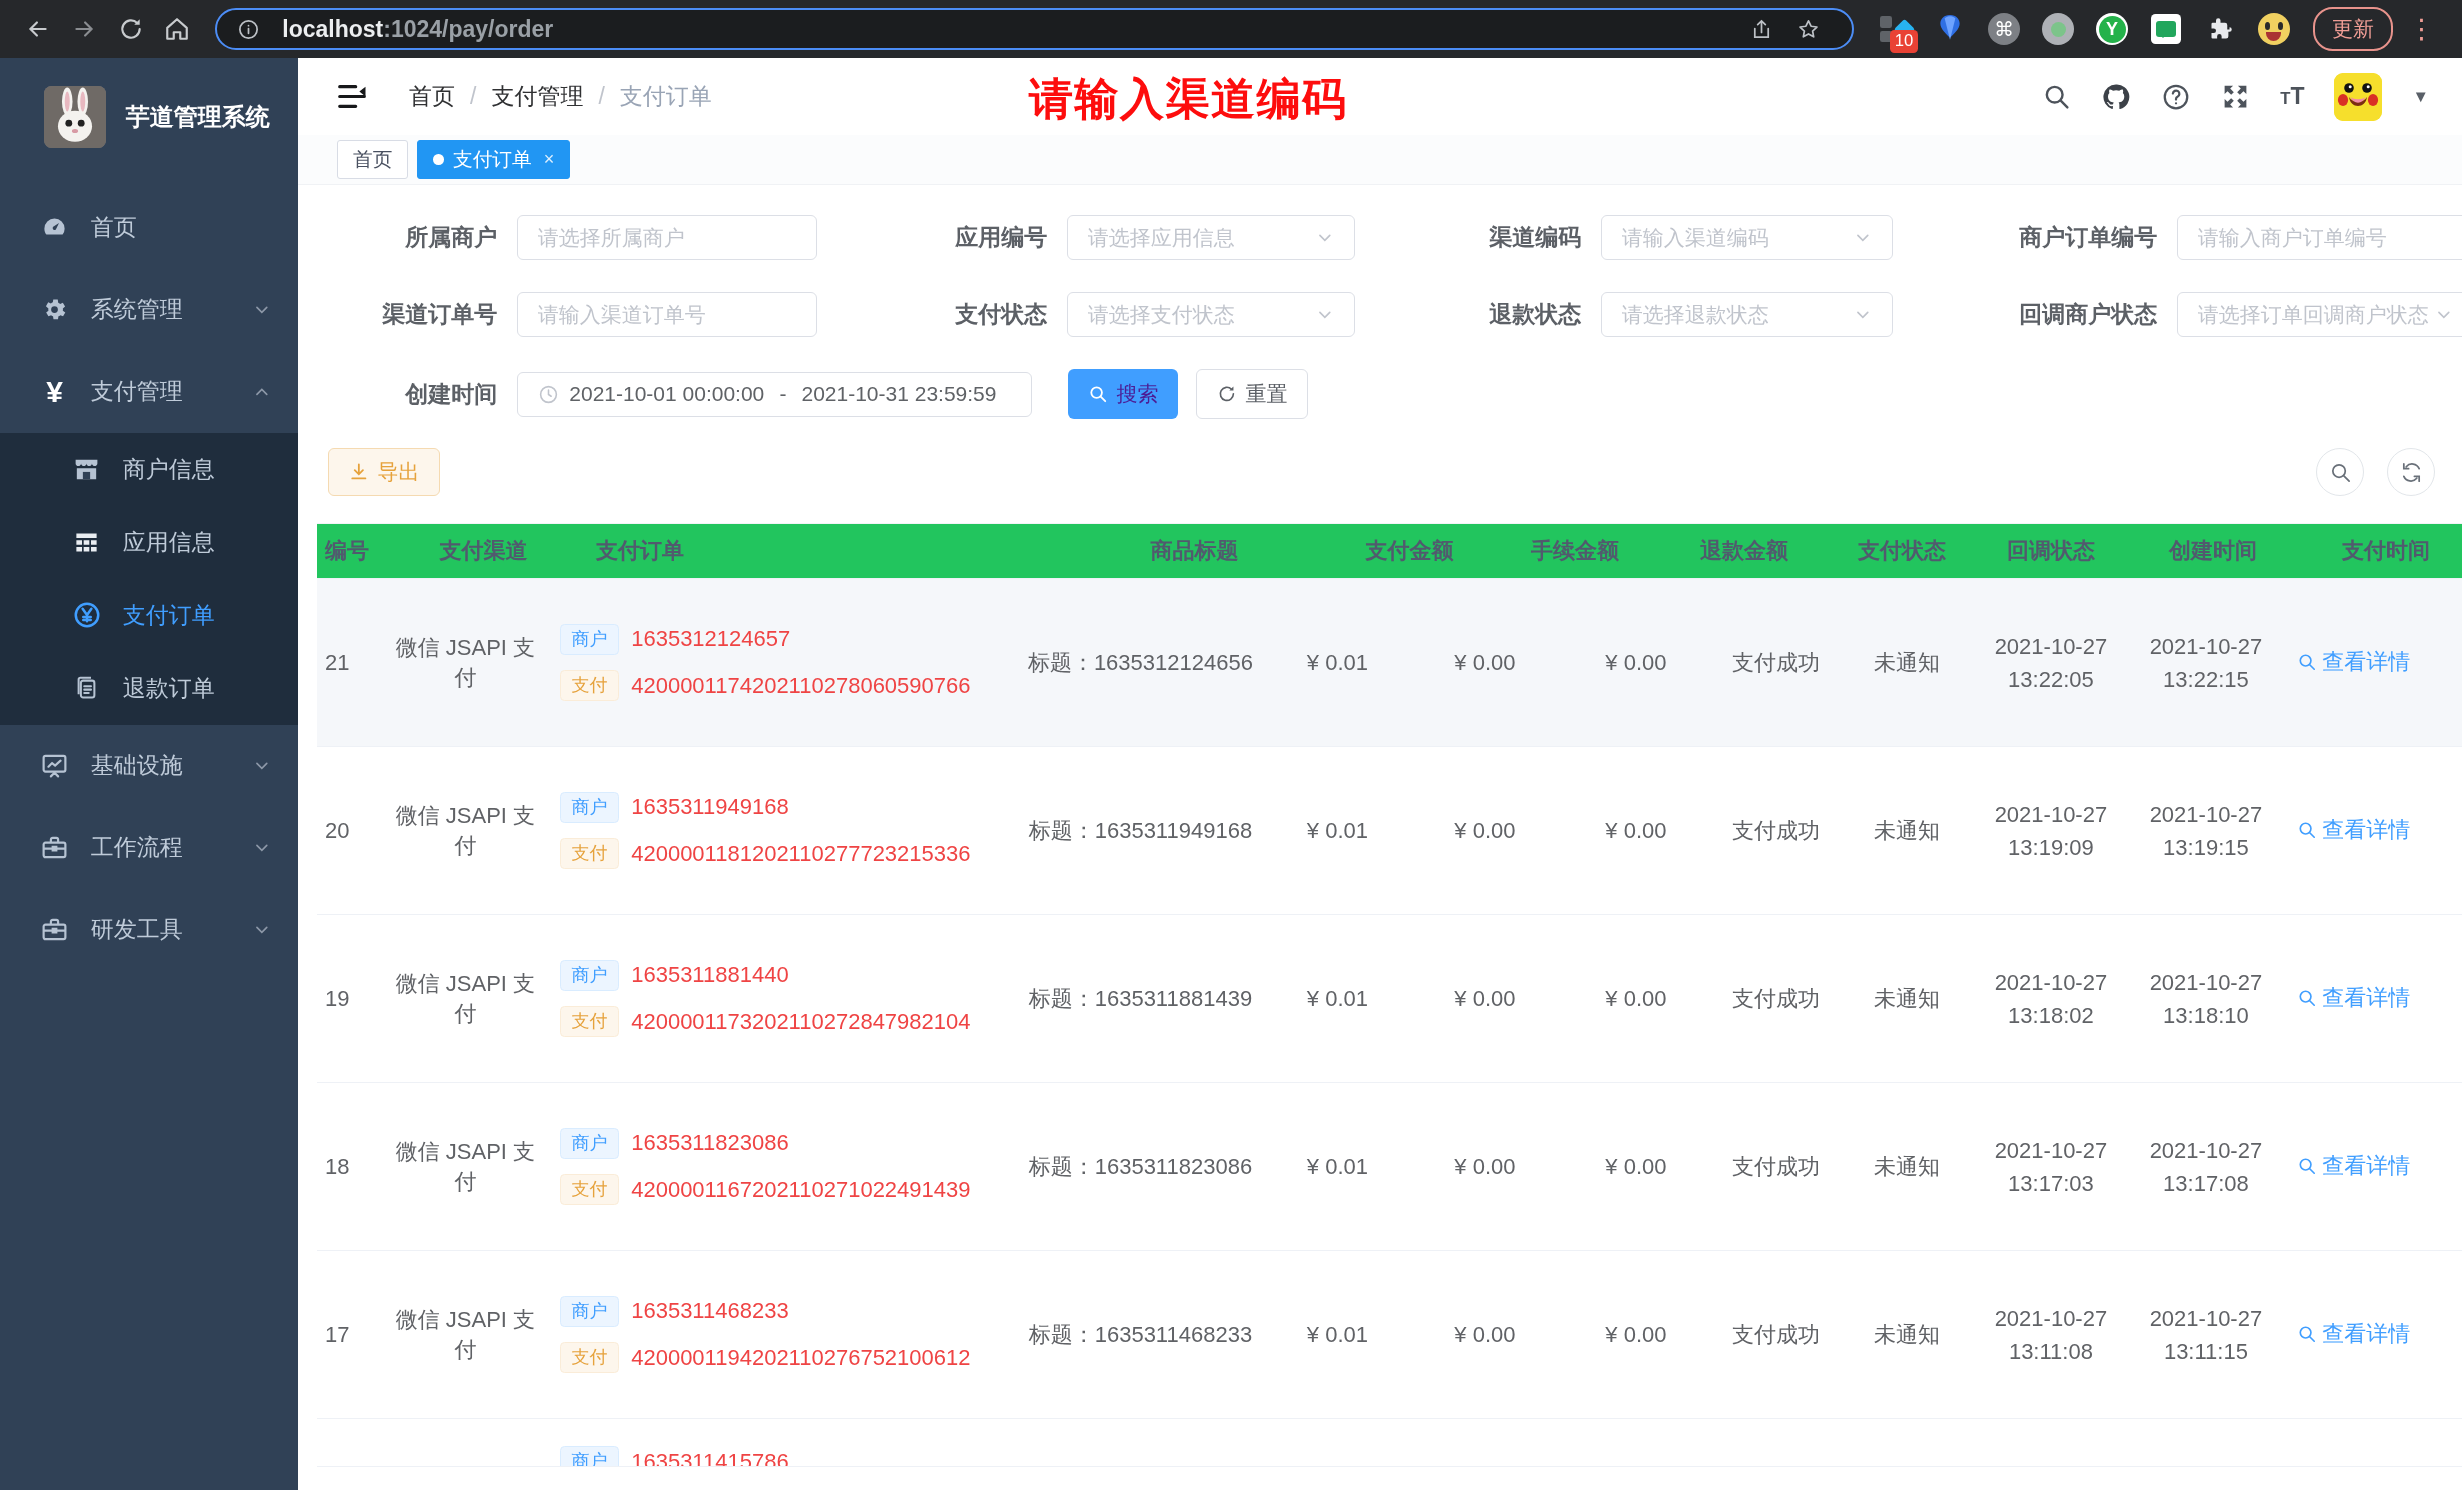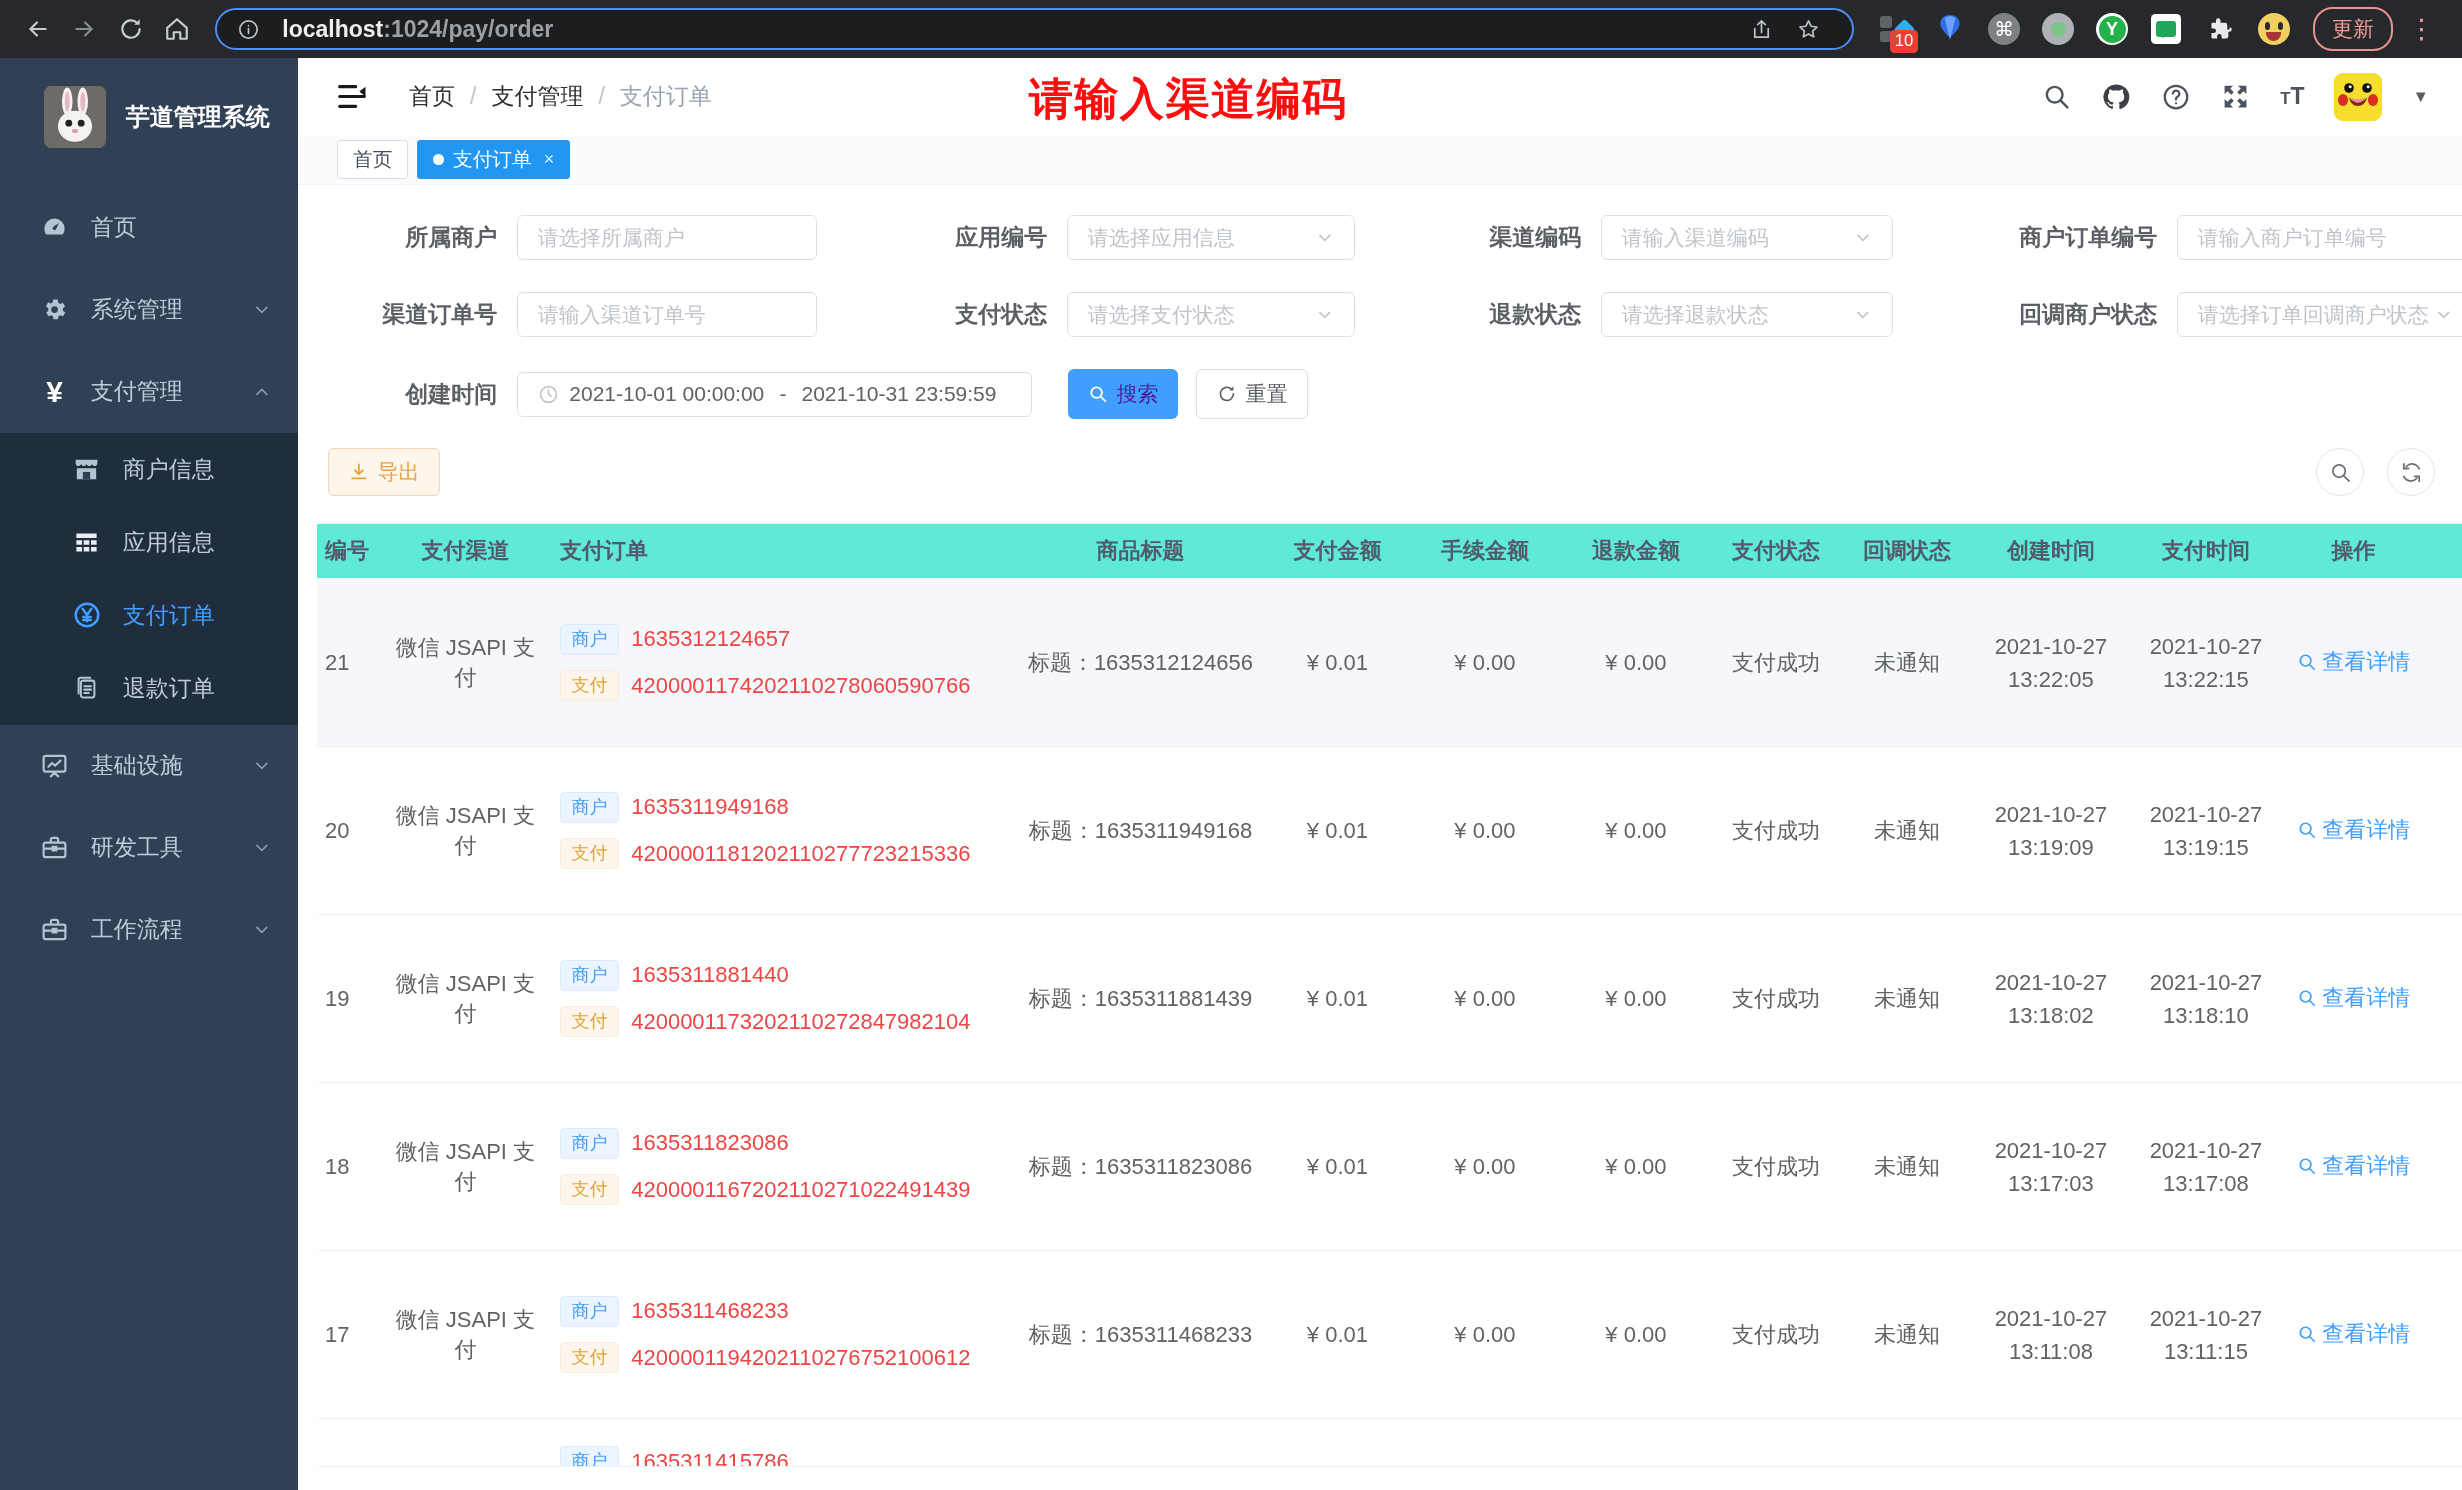--- a/index.html
+++ b/index.html
@@ -76,21 +76,21 @@
   .btn-primary { background:#409eff; color:#4c1d95; margin-left:36px; }
   .btn-plain { background:#fff; border:1.5px solid #dcdfe6; color:#5c6066; margin-left:18px; }
   .toolbar-row { display:flex; align-items:center; margin-top:29px; padding-right:27px; }
   .btn-export { background:#fdf6ec; border:1.5px solid #f5dab1; color:#e6a23c; height:48px; }
   .tool-circles { margin-left:auto; display:flex; gap:23px; }
   .tool-circle { width:48px; height:48px; border-radius:50%; border:1.5px solid #e2e6ea; display:flex; align-items:center; justify-content:center; color:#697079; background:#fff; }
 
   
   .table { margin-top:27px; margin-left:-10.6px; }
   .t-row { display:flex; align-items:center; border-bottom:1.5px solid #eef1f6; }
-  .t-head { background:#5eead4; height:56px; border-top:1.5px solid #f2f4f7; }
+  .t-head { background:#22c55e; height:56px; border-top:1.5px solid #f2f4f7;gap:18px; }
   .t-head .t-cell { font-size:22px; color:#515a6e; font-weight:bold; }
   .t-cell { padding:0 7.6px; font-size:22px; color:#606266; text-align:center; flex:0 0 auto; }
   .t-cell.left { text-align:left; }
   .body-row { height:168px; background:#fff; }
   .body-row.hovered { background:#f5f7fa; }
   .c-id { width:61px; text-align:left; }
   .c-channel { width:174px; }
   .c-order { width:463px; text-align:left; }
   .c-title { width:250px; }
   .c-amount { width:144px; }
@@ -320,35 +320,35 @@
             </svg>
           </span>
         </div>
         <div class="menu-item">
           <span class="mi-icon">
             <svg width="29" height="29" viewBox="0 0 24 24" fill="none" stroke="#b6c3d3" stroke-width="1.8">
               <rect x="3" y="8" width="18" height="12" rx="1.5"></rect>
               <path d="M9 8V5.5A1.5 1.5 0 0 1 10.5 4h3A1.5 1.5 0 0 1 15 5.5V8M3 13h18M10.5 11.5h3v3h-3z"></path>
             </svg>
           </span>
-          <span class="mi-label">研发工具</span>
+          <span class="mi-label">工作流程</span>
           <span class="chev">
             <svg width="19.7" height="19.7" viewBox="0 0 24 24" fill="none" stroke="currentColor" stroke-width="2" stroke-linecap="round">
               <path d="M6 9l6 6 6-6"></path>
             </svg>
           </span>
         </div>
         <div class="menu-item">
           <span class="mi-icon">
             <svg width="29" height="29" viewBox="0 0 24 24" fill="none" stroke="#b6c3d3" stroke-width="1.8">
               <rect x="3" y="8" width="18" height="12" rx="1.5"></rect>
               <path d="M9 8V5.5A1.5 1.5 0 0 1 10.5 4h3A1.5 1.5 0 0 1 15 5.5V8M3 13h18M10.5 11.5h3v3h-3z"></path>
             </svg>
           </span>
-          <span class="mi-label">工作流程</span>
+          <span class="mi-label">研发工具</span>
           <span class="chev">
             <svg width="19.7" height="19.7" viewBox="0 0 24 24" fill="none" stroke="currentColor" stroke-width="2" stroke-linecap="round">
               <path d="M6 9l6 6 6-6"></path>
             </svg>
           </span>
         </div>
       </nav>
   </aside>
 
   <div class="main">

